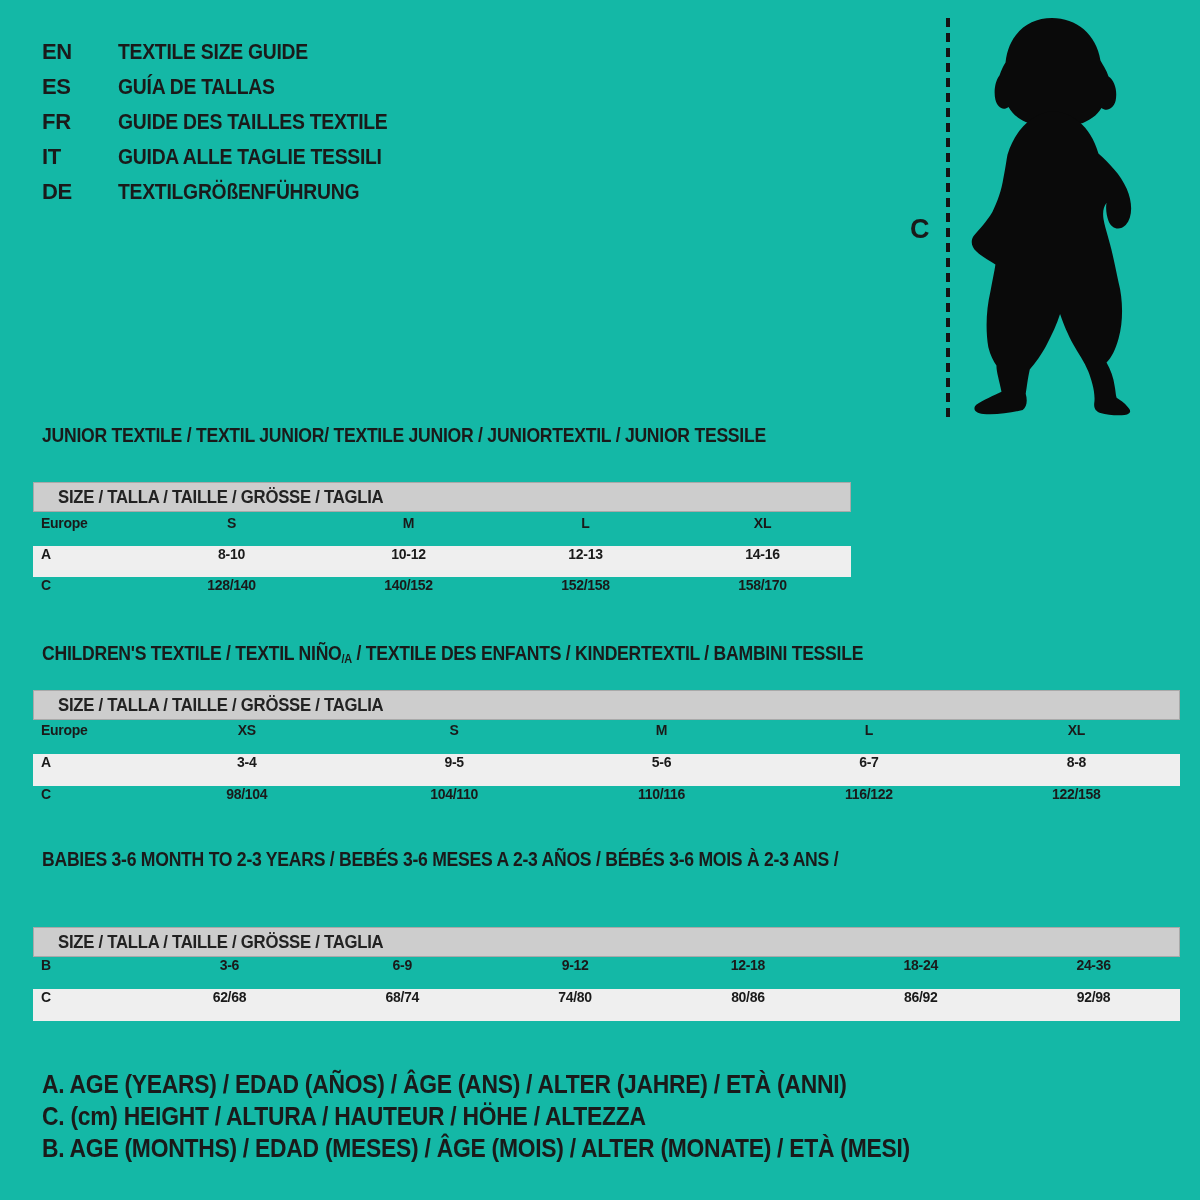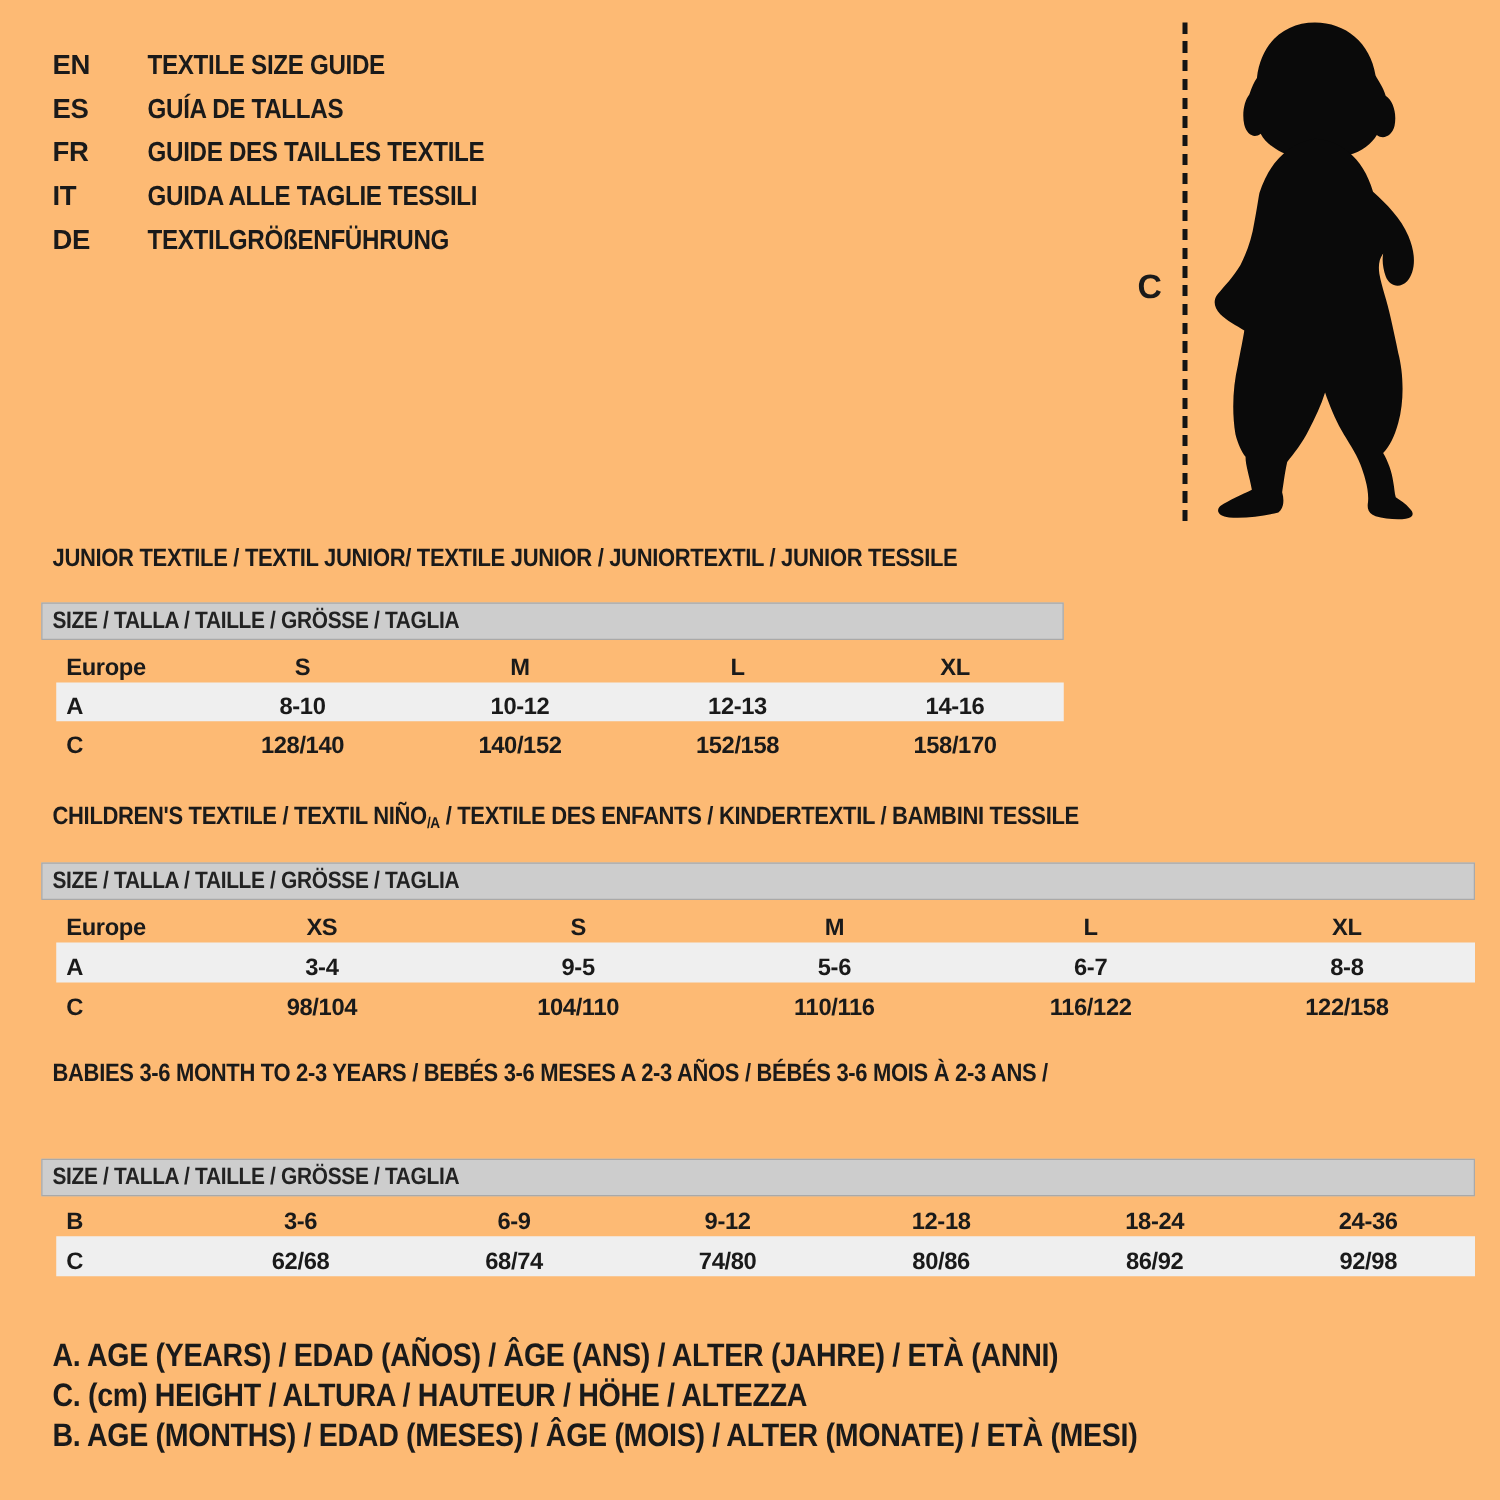--- a/index.html
+++ b/index.html
@@ -1,17 +1,17 @@
 <!DOCTYPE html>
 <html><head>
 <meta charset="utf-8">
 <style>
   html,body{margin:0;padding:0;background:#fff;}
   #page{
-    position:relative;width:1200px;height:1200px;background:#fdba74;overflow:hidden;
+    position:relative;width:1200px;height:1200px;background:#14b8a6;overflow:hidden;
     font-family:"Liberation Sans","DejaVu Sans",sans-serif;
     color:#1a1a1a;font-weight:700;letter-spacing:-0.3px;
   }
   .condensed{display:inline-block;transform:scaleX(0.88);transform-origin:0 50%;white-space:nowrap;}
 
   
   #lang-block{position:absolute;left:42px;top:34px;}
   .lang-row{display:flex;height:35px;align-items:center;font-size:22px;}
   .lang-code{width:76px;flex:0 0 76px;}
   .lang-title{white-space:nowrap;transform:scaleX(0.88);transform-origin:0 50%;}
@@ -19,22 +19,22 @@
   
   #height-line{position:absolute;left:946px;top:18px;width:4px;height:400px;
     background:repeating-linear-gradient(to bottom,#141414 0 9px,transparent 9px 15px);}
   #fig-label{position:absolute;left:910px;top:214px;font-size:27px;}
   #baby-svg{position:absolute;left:966px;top:14px;width:176px;height:404px;}
 
   
   .section-title{position:absolute;left:42px;font-size:20px;white-space:nowrap;}
   .size-table{position:absolute;left:33px;}
   .size-bar{height:30px;background:#cdcdcd;border:1px solid #a9a9a9;box-sizing:border-box;
-    display:flex;align-items:center;padding-left:8px;font-size:19px;color:#222;}
-  .trow{display:flex;align-items:flex-end;font-size:19px;margin-left:12px;}
+    display:flex;align-items:center;padding-left:24px;font-size:19px;color:#222;}
+  .trow{display:flex;align-items:flex-start;font-size:14px;}
   .trow.shade{background:#efefef;}
   .tlabel{width:110px;flex:0 0 110px;padding-left:8px;box-sizing:border-box;}
   .tcell{flex:1;text-align:center;}
   .sub-a{font-size:0.62em;vertical-align:-0.28em;}
 
   
   #legend{position:absolute;left:42px;top:1068px;}
   .legend-line{height:32px;display:flex;align-items:center;font-size:26px;white-space:nowrap;}
 </style>
 </head>
@@ -114,21 +114,21 @@
         C 25 264 27 255 28 248
         C 22 244 14 240 9 235
         C 4 230 3 224 7 219
         C 12 213 19 206 25 196
         C 30 186 34 175 36 162
         C 38 152 39 144 40 139
         C 48 114 64 99 84 96 Z"></path>
     </g>
   </svg>
 
-  <div class="section-title" style="top:436px">
+  <div class="section-title" style="top:424px">
     <span class="condensed">JUNIOR TEXTILE / TEXTIL JUNIOR/ TEXTILE JUNIOR / JUNIORTEXTIL / JUNIOR TESSILE</span>
   </div>
   <div class="size-table" style="top:482px;width:818px">
     <div class="size-bar">
       <span class="condensed">SIZE / TALLA / TAILLE / GRÖSSE / TAGLIA</span>
     </div>
     <div style="margin-top:3px">
         <div class="trow" style="height: 31px;">
           <div class="tlabel">Europe</div>
           <div class="tcell">S</div>

